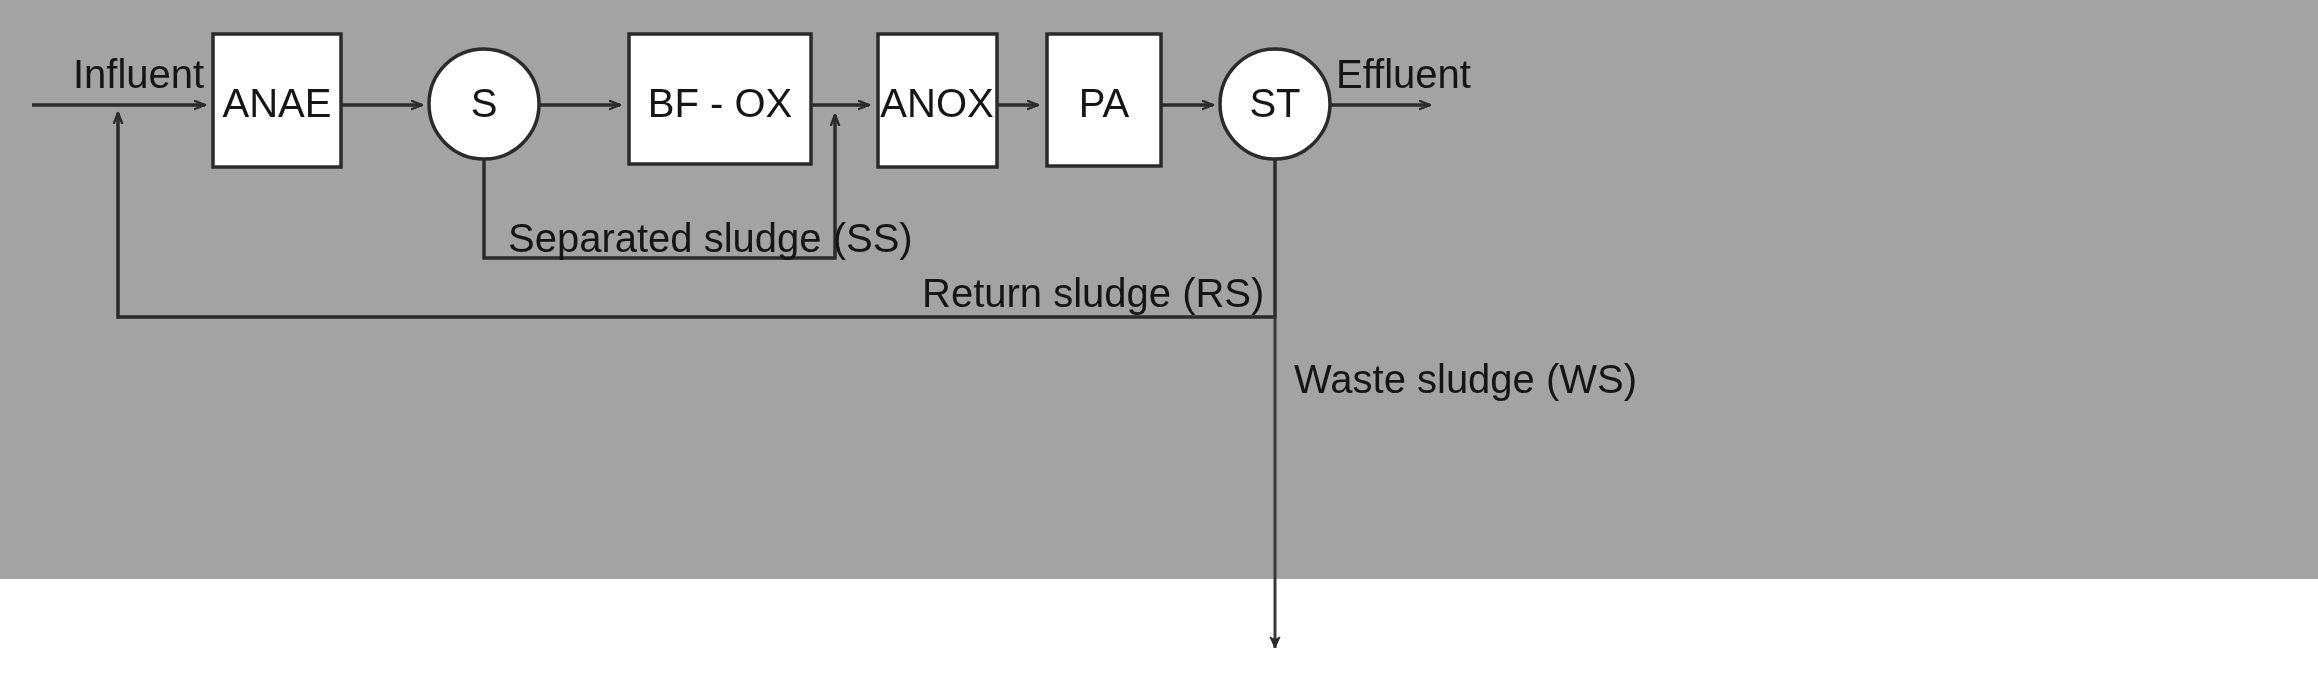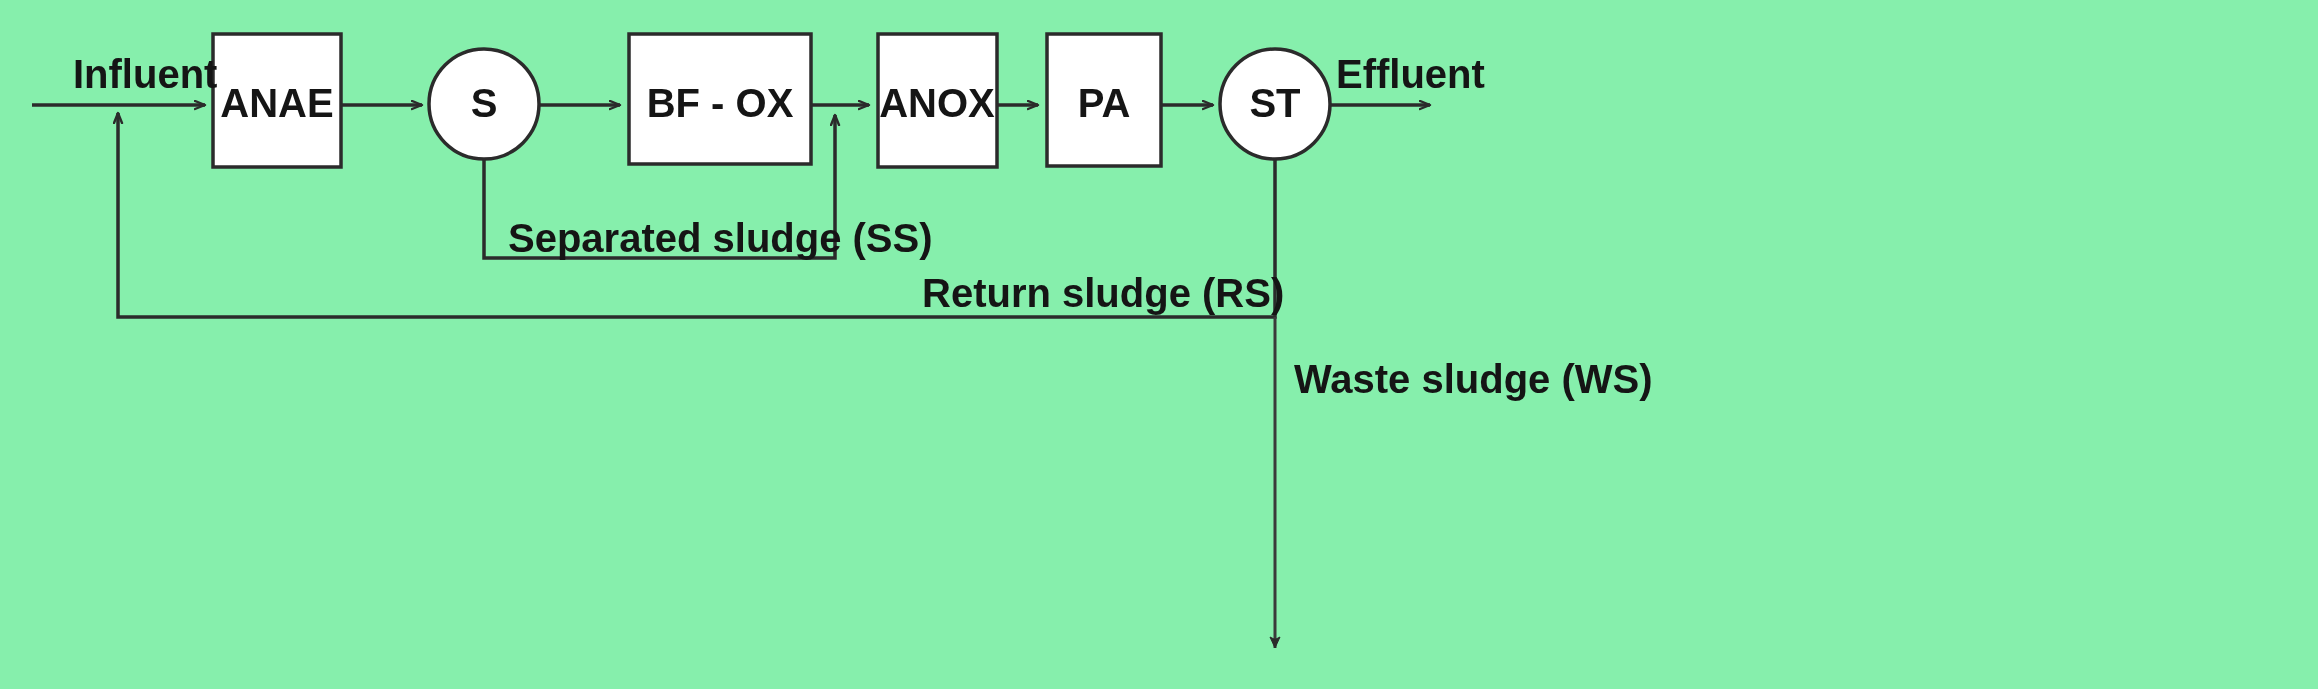--- a/index.html
+++ b/index.html
@@ -10,23 +10,22 @@
   }
   body {
     width: 2318px;
     height: 689px;
     font-family: "Liberation Sans", sans-serif;
     overflow: hidden;
   }
   #diagram-root {
     position: relative;
     width: 2318px;
-    height: 689px;
-    background: #86efac;
-    font-weight: bold;
+    height: 579px;
+    background: #a3a3a3;
   }
   svg#flow-svg {
     display: block;
     width: 2318px;
     height: 689px;
   }
   .unit-box {
     fill: #ffffff;
     stroke: #2b2b2b;
     stroke-width: 3.5;

